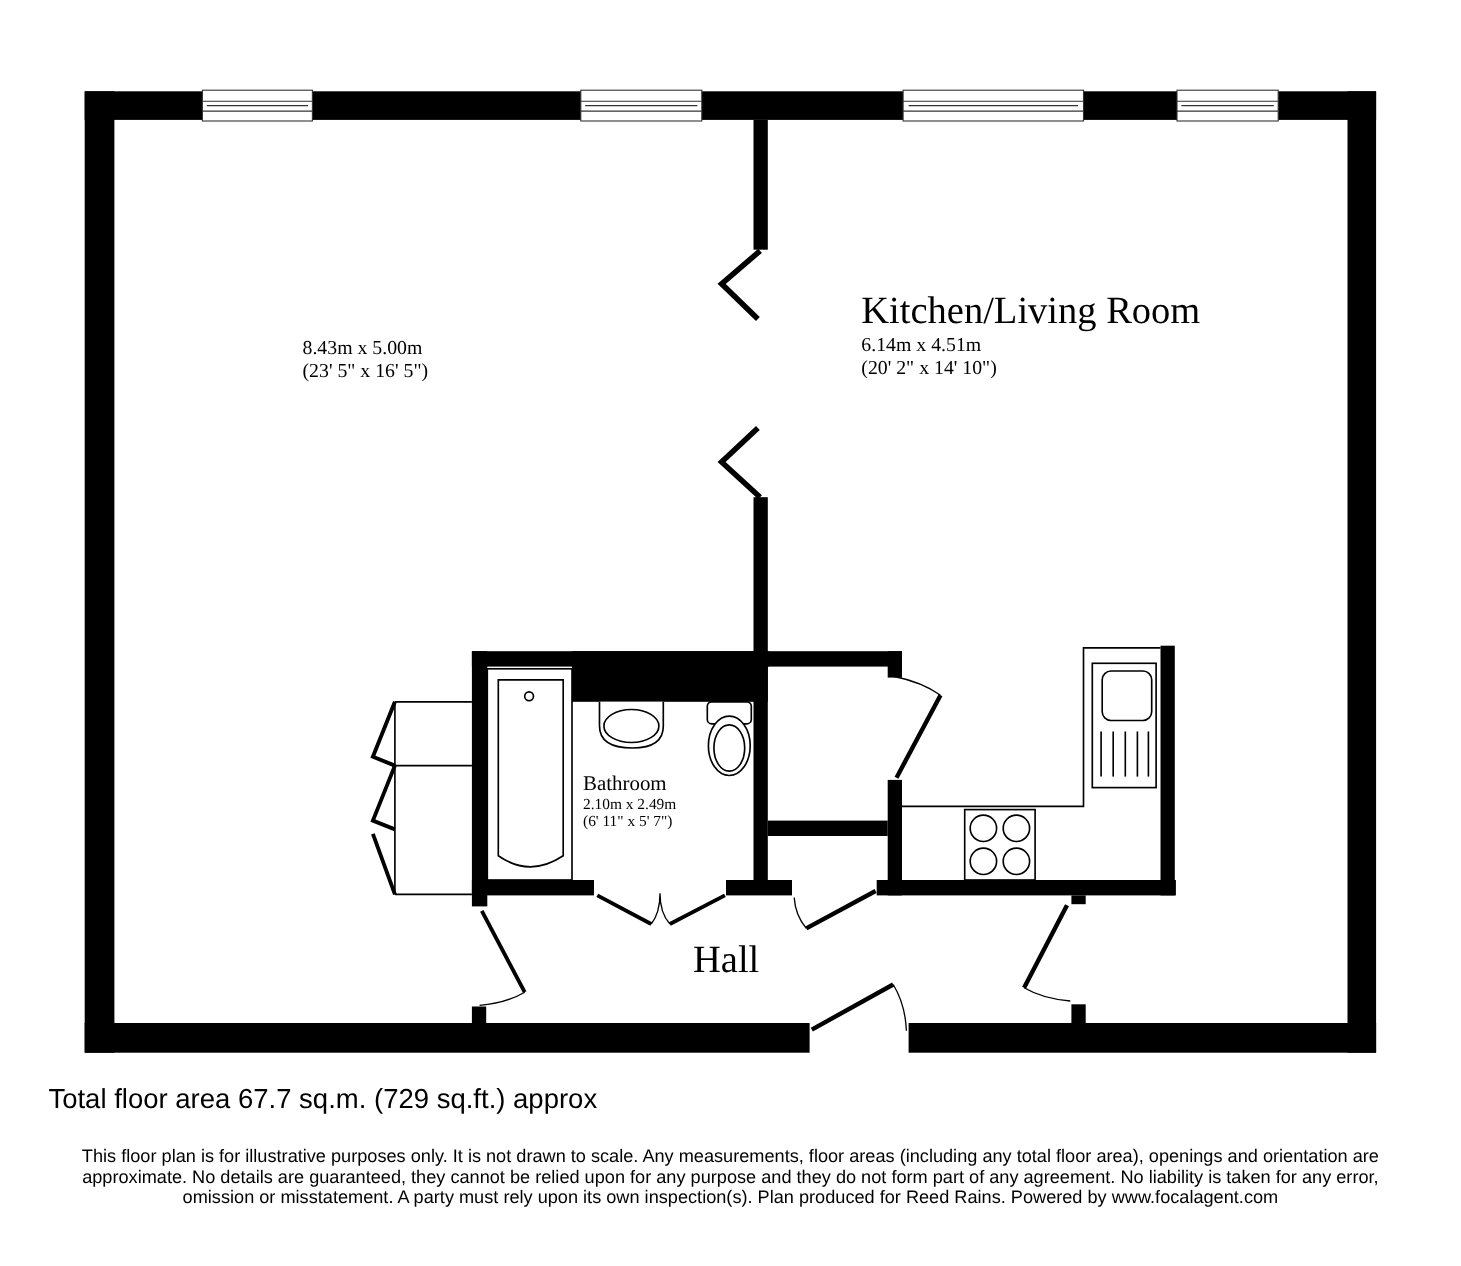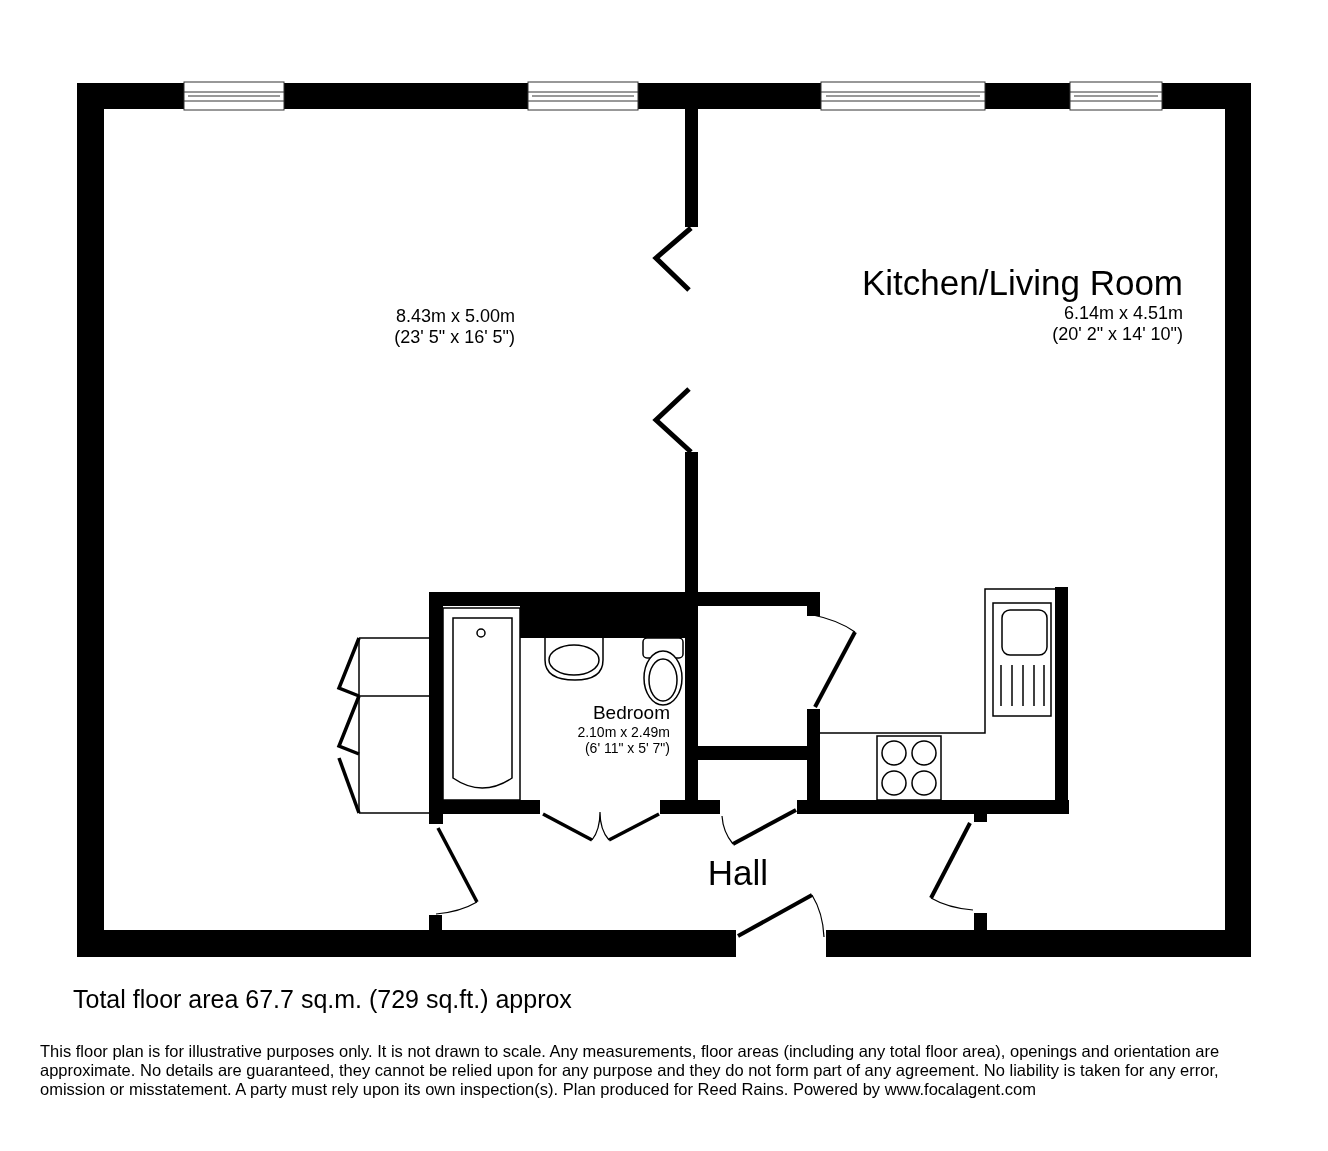--- a/index.html
+++ b/index.html
@@ -1,24 +1,24 @@
 <!DOCTYPE html>
 <html><head>
   <meta charset="utf-8">
   <style>
     html, body { margin: 0; padding: 0; background: #ffffff; }
     body { width: 1328px; height: 1151px; position: relative; overflow: hidden; font-family: "Liberation Sans", sans-serif; color: #000; }
     #plan { position: absolute; left: 0; top: 0; width: 1328px; height: 980px; }
-    .room-label { position: absolute; text-align: right; line-height: 1.15; white-space: nowrap; }
+    .room-label { position: absolute; text-align: left; line-height: 1.15; white-space: nowrap; font-family: Liberation Serif, serif; }
     .room-name-lg { font-size: 35px; }
     .room-dim-lg { font-size: 18px; }
     .room-name-sm { font-size: 19px; }
     .room-dim-sm { font-size: 14px; }
-    #total-area { position: absolute; left: 44px; top: 985px; font-size: 25px; white-space: nowrap; margin-left: 29px; }
-    #disclaimer { position: absolute; left: 40px; top: 1042px; width: 1248px; font-size: 16.5px; line-height: 19px; }
+    #total-area { position: absolute; left: 44px; top: 985px; font-size: 25px; white-space: nowrap; }
+    #disclaimer { position: absolute; left: 40px; top: 1042px; width: 1248px; font-size: 16.5px; line-height: 19px; text-align: center; }
   </style>
 </head>
 <body>
 
 <svg id="plan" viewBox="0 0 1328 980" xmlns="http://www.w3.org/2000/svg">
 
   <g fill="#000">
     <rect x="77" y="83" width="1174" height="26"></rect>
     <rect x="77" y="83" width="27" height="874"></rect>
     <rect x="1225" y="83" width="26" height="874"></rect>
@@ -158,23 +158,23 @@
   <div class="room-dim-lg">(23' 5" x 16' 5")</div>
 </div>
 
 <div class="room-label" style="left:783px; top:263px; width:400px;">
   <div class="room-name-lg">Kitchen/Living Room</div>
   <div class="room-dim-lg">6.14m x 4.51m</div>
   <div class="room-dim-lg">(20' 2" x 14' 10")</div>
 </div>
 
 <div class="room-label" style="left:530px; top:702px; width:140px;">
-  <div class="room-name-sm">Bedroom</div>
+  <div class="room-name-sm">Bathroom</div>
   <div class="room-dim-sm">2.10m x 2.49m</div>
   <div class="room-dim-sm">(6' 11" x 5' 7")</div>
 </div>
 
-<div class="room-label" style="left:650px; top:853px; width:118px;">
+<div class="room-label" style="left:630px; top:853px; width:118px;">
   <div class="room-name-lg">Hall</div>
 </div>
 
 <div id="total-area">Total floor area 67.7 sq.m. (729 sq.ft.) approx</div>
 <div id="disclaimer">This floor plan is for illustrative purposes only. It is not drawn to scale. Any measurements, floor areas (including any total floor area), openings and orientation are approximate. No details are guaranteed, they cannot be relied upon for any purpose and they do not form part of any agreement. No liability is taken for any error, omission or misstatement. A party must rely upon its own inspection(s). Plan produced for Reed Rains. Powered by www.focalagent.com</div>
 
 </body></html>

